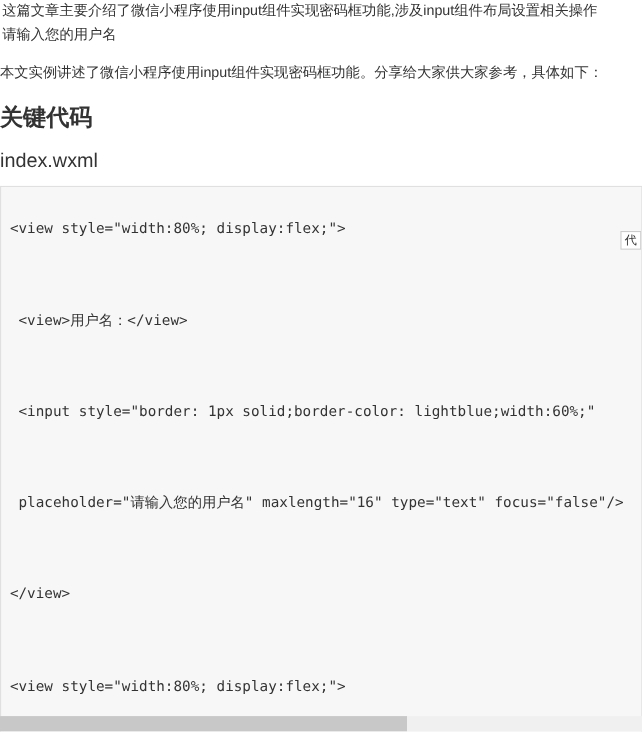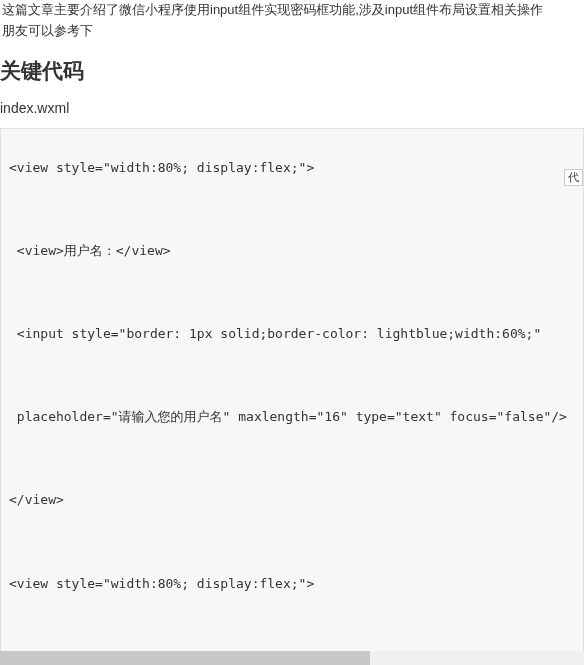--- a/index.html
+++ b/index.html
@@ -21,21 +21,21 @@
     .intro-text {
       font-size: 13px;
       margin-bottom: 18px;
     }
     .section-heading {
       font-size: 21px;
       font-weight: bold;
       margin-bottom: 15px;
     }
     .filename-text {
-      font-size: 14px;
+      font-size: 18px;
       margin-bottom: 12px;
     }
     .code-block {
       background: #f7f7f7;
       border: 1px solid #e0e0e0;
       padding: 18px 8px;
       font-family: "SimSun", "NSimSun", monospace;
       font-size: 13px;
       line-height: 3.2;
       white-space: pre;
@@ -66,23 +66,24 @@
       width: 370px;
     }
     .content-wrap { position: relative; height: 665px; }
   </style>
 </head>
 <body>
 
 <div class="content-wrap">
   <div class="summary-text">
     <span>这篇文章主要介绍了微信小程序使用input组件实现密码框功能,涉及input组件布局设置相关操作</span><br>
-    <span>朋友可以参考下</span>
+    <span>请输入您的用户名</span>
   </div>
 
+  <div class="intro-text">本文实例讲述了微信小程序使用input组件实现密码框功能。分享给大家供大家参考，具体如下：</div>
 
   <div class="section-heading">关键代码</div>
 
   <div class="filename-text">index.wxml</div>
 
   <div class="code-block"><span class="copy-hint">代</span><span>&lt;view style="width:80%; display:flex;"&gt;</span>
 
 <span> &lt;view&gt;用户名：&lt;/view&gt;</span>
 
 <span> &lt;input style="border: 1px solid;border-color: lightblue;width:60%;"</span>

